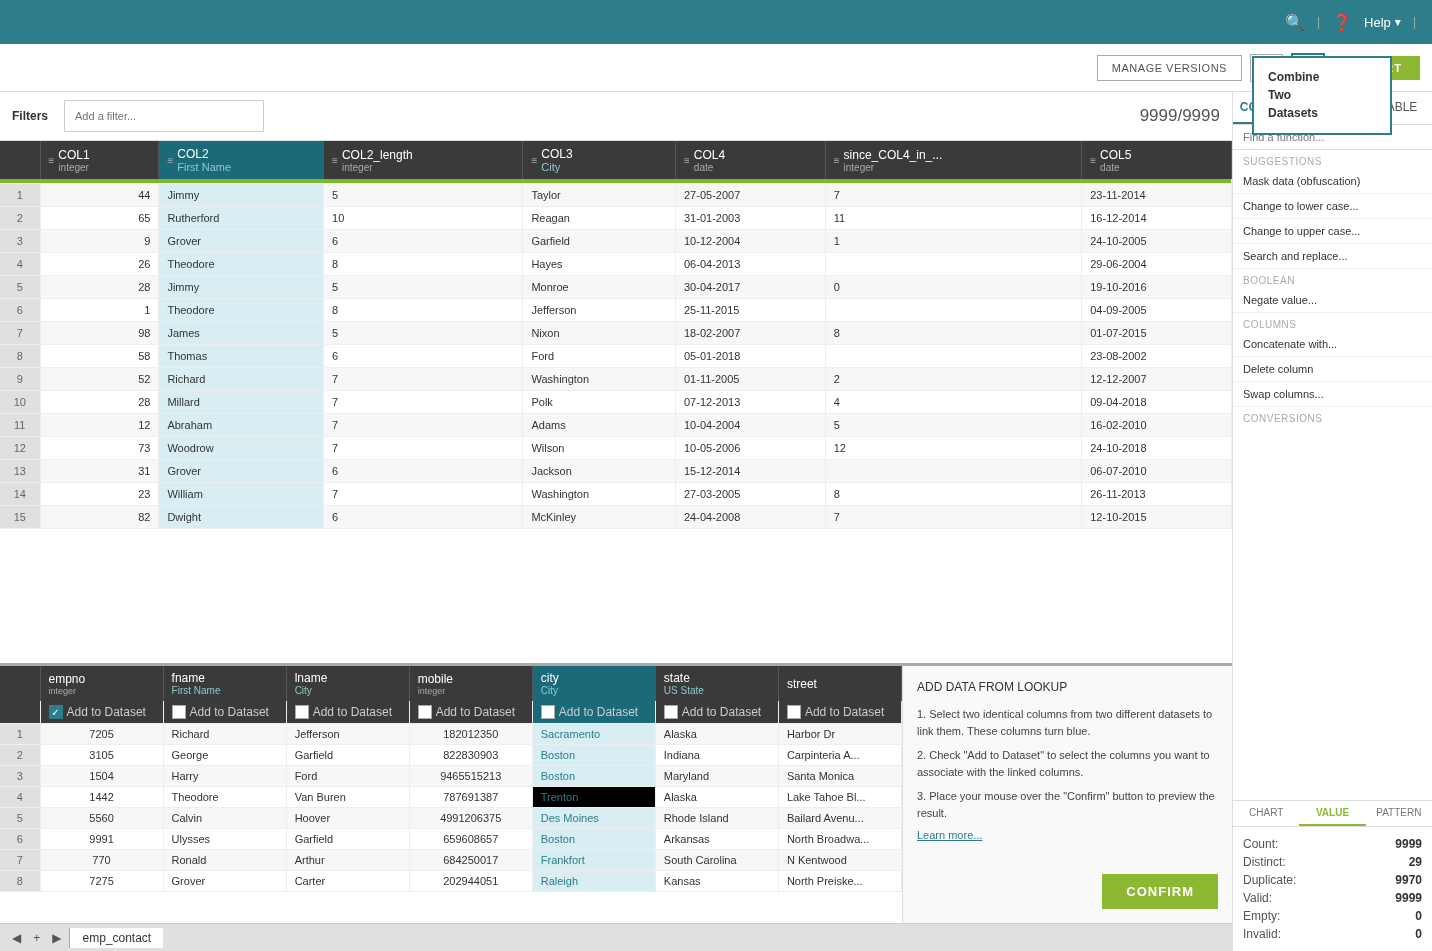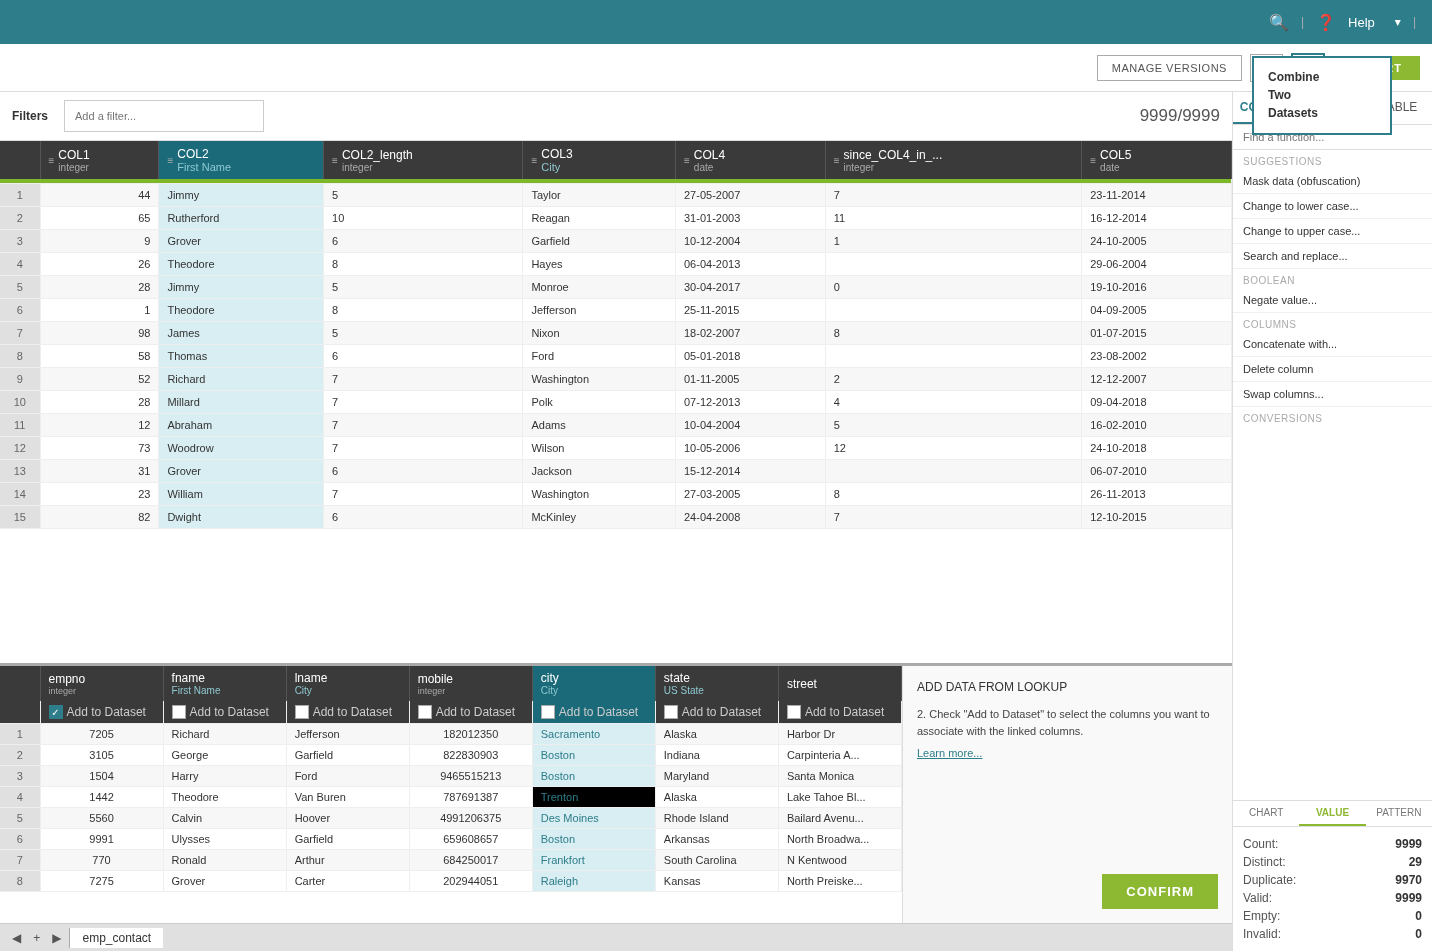--- a/index.html
+++ b/index.html
@@ -10,21 +10,21 @@
       background: #2d7d8a;
       height: 44px;
       display: flex;
       align-items: center;
       justify-content: flex-end;
       padding: 0 16px;
       gap: 12px;
     }
     .top-nav-icon { color: white; font-size: 16px; cursor: pointer; }
     .top-nav-divider { color: #aaa; }
-    .top-nav-help { color: white; display: flex; align-items: center; gap: 20px; cursor: pointer; }
+    .top-nav-help { color: white; display: flex; align-items: center; gap: 4px; cursor: pointer; }
     .top-nav-help-text { font-size: 13px; }
 
     
     .toolbar {
       background: white;
       height: 48px;
       display: flex;
       align-items: center;
       justify-content: flex-end;
       padding: 0 12px;
@@ -760,21 +760,23 @@
                 <td class="city-cell" style="background: rgb(216, 238, 242);">Raleigh</td>
                 <td>Kansas</td>
                 <td>North Preiske...</td>
               </tr>
             </tbody>
         </table>
       </div>
 
       <div class="lookup-panel">
         <div class="lookup-title">ADD DATA FROM LOOKUP</div>
+        <div class="lookup-text">1. Select two identical columns from two different datasets to link them. These columns turn blue.</div>
         <div class="lookup-text">2. Check "Add to Dataset" to select the columns you want to associate with the linked columns.</div>
+        <div class="lookup-text">3. Place your mouse over the "Confirm" button to preview the result.</div>
         <span class="lookup-link">Learn more...</span>
         <button class="confirm-btn">CONFIRM</button>
       </div>
     </div>
 
     <div class="bottom-tab-bar">
       <span class="tab-arrow">◀</span>
       <span class="tab-arrow">+</span>
       <span class="tab-arrow">▶</span>
       <div class="tab-item active">

